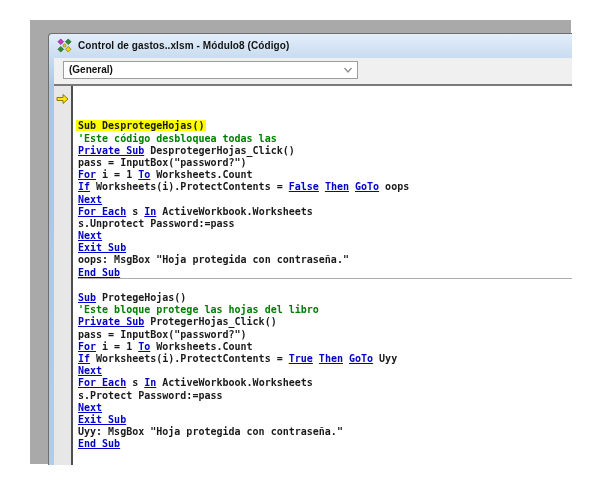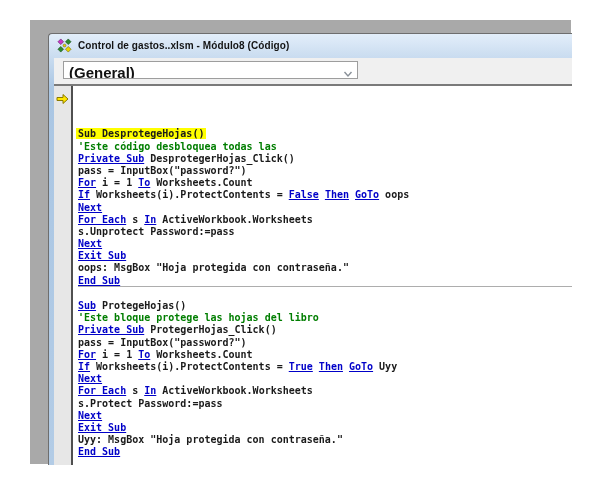--- a/index.html
+++ b/index.html
@@ -8,27 +8,27 @@
   .mdi{position:absolute;left:30px;top:20px;width:541px;height:444px;background:#a9a9a9;}
   .vbwindow{position:absolute;left:48px;top:33px;width:523px;height:431px;
     border-top:1px solid #6e6e6e;border-left:1px solid #6e6e6e;border-radius:4px 0 0 0;
     background:linear-gradient(180deg,#e3eefa 0%,#cfe0f2 18px,#aac6e3 54px,#b3cce6 100%);
     overflow:hidden;}
   .titlebar{height:23px;display:flex;align-items:center;padding-left:8px;gap:6px;}
   .title-text{font-size:10px;font-weight:600;color:#141414;letter-spacing:0.1px;white-space:nowrap;}
   .toolbar{position:absolute;left:5px;top:24px;right:0;height:26px;background:#f0f0f0;
     border-bottom:1px solid #b9b9b9;}
   .combo{position:absolute;top:3px;height:18px;background:#ffffff;border:1px solid #9d9d9d;
-    font-size:15px;font-weight:bold;color:#111;padding:2px 16px 0 5px;box-sizing:border-box;
+    font-size:10px;font-weight:bold;color:#111;padding:2px 16px 0 5px;box-sizing:border-box;
     white-space:nowrap;overflow:hidden;}
   .combo .chev{position:absolute;right:4px;top:3px;width:10px;height:10px;}
   .codepanel{position:absolute;left:5px;top:50px;right:0;bottom:0;background:#ffffff;
     border-top:2px solid #7a7a7a;display:flex;}
   .gutter{width:17px;background:#e7e7e7;border-right:2px solid #4f4f4f;position:relative;flex:none;}
-  .codearea{flex:1;padding:18px 0 0 5px;font-family:"DejaVu Sans Mono","Liberation Mono",monospace;
+  .codearea{flex:1;padding:10px 0 0 5px;font-family:"DejaVu Sans Mono","Liberation Mono",monospace;
     font-size:10px;line-height:12.2px;font-weight:bold;white-space:pre;color:#1a1a1a;overflow:hidden;}
   .line{height:12.2px;}
   .line.sep{border-bottom:1px solid #adadad;height:11.2px;margin-bottom:1px;}
   .k{color:#0000c8;text-decoration:underline;}
   .c{color:#007e00;text-align:right;}
   .n{color:#1a1a1a;}
   .hl{background:#ffff00;padding:0 2px;margin-left:-2px;}
   .exec-arrow{position:absolute;left:2px;top:4px;}
 </style>
 </head>

